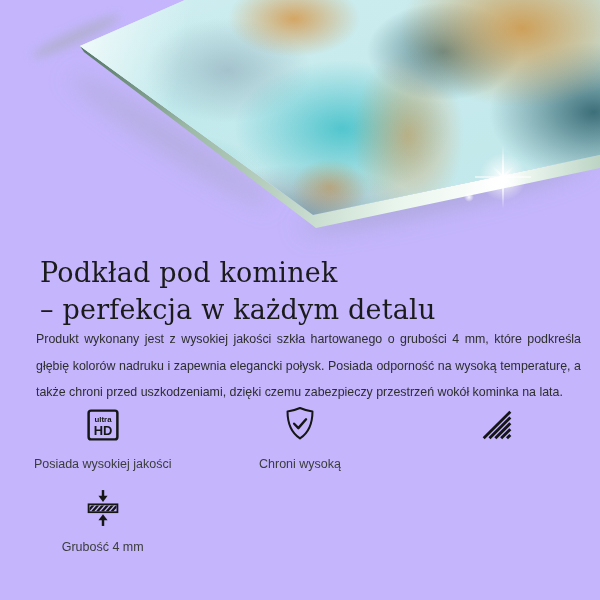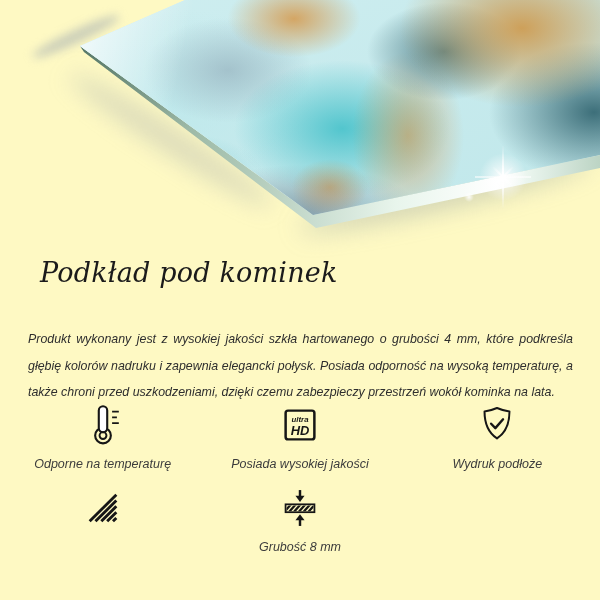--- a/index.html
+++ b/index.html
@@ -1,17 +1,17 @@
 <!DOCTYPE html>
 <html><head>
 <meta charset="utf-8">
 <style>
   html,body{margin:0;padding:0;}
-  .page{position:relative;width:600px;height:600px;background:#fef9c3;overflow:hidden;
-        font-family:"Liberation Sans",sans-serif;font-style:italic;}
+  .page{position:relative;width:600px;height:600px;background:#c4b5fd;overflow:hidden;
+        font-family:"Liberation Sans",sans-serif;}
 
   
   .hero{position:absolute;left:0;top:0;width:600px;height:234px;}
   .soft-shadow{position:absolute;border-radius:50%;}
   .sh1{left:28px;top:30px;width:96px;height:13px;background:rgba(163,171,176,.55);
        filter:blur(5px);transform:rotate(-25deg);}
   .sh2{left:70px;top:62px;width:240px;height:26px;background:rgba(150,160,168,.32);
        filter:blur(11px);transform:rotate(33deg);transform-origin:left center;}
   .sh3{left:295px;top:182px;width:300px;height:26px;background:rgba(128,144,155,.38);
        filter:blur(12px);transform:rotate(-13deg);}
@@ -51,21 +51,21 @@
     background:linear-gradient(to right,rgba(255,255,255,0),#fff 45%,#fff 55%,rgba(255,255,255,0));}
   .ray-d{left:31px;top:17px;width:2px;height:30px;opacity:.85;}
   .d1{transform:rotate(45deg);} .d2{transform:rotate(-45deg);}
   .sparkle-dot{position:absolute;left:464px;top:192px;width:10px;height:10px;border-radius:50%;
     background:radial-gradient(circle,rgba(255,255,255,.9),rgba(255,255,255,0) 70%);}
 
   
   .title{position:absolute;left:40px;top:236px;font-family:"DejaVu Serif","Liberation Serif",serif;
          font-size:27px;line-height:37px;color:#1b1b1b;font-weight:400;letter-spacing:.2px;}
   .title span{display:block;}
-  .desc{position:absolute;left:28px;top:314px;width:545px;font-size:12.4px;line-height:26.5px;
+  .desc{position:absolute;left:36px;top:314px;width:545px;font-size:12.4px;line-height:26.5px;
         color:#2e2e2e;text-align:justify;}
 
   
   .features{position:absolute;left:4px;top:402px;width:592px;display:grid;
             grid-template-columns:repeat(3,1fr);row-gap:14px;}
   .feature{display:flex;flex-direction:column;align-items:center;}
   .feature .icon{height:46px;display:flex;align-items:center;}
   .feature .label{margin-top:9px;font-size:12.5px;color:#3c3c3c;white-space:nowrap;}
   .icon svg{stroke:#161616;fill:none;stroke-width:2.2;}
   .icon svg text{stroke:none;fill:#161616;font-family:"Liberation Sans",sans-serif;}
@@ -88,57 +88,47 @@
       <div class="ray ray-v"></div>
       <div class="ray ray-h"></div>
       <div class="ray ray-d d1"></div>
       <div class="ray ray-d d2"></div>
     </div>
     <div class="sparkle-dot"></div>
   </div>
 
   <h1 class="title">
     <span>Podkład pod kominek</span>
+    <span>– perfekcja w każdym detalu</span>
   </h1>
 
   <p class="desc">Produkt wykonany jest z wysokiej jakości szkła hartowanego o grubości 4 mm, które podkreśla głębię kolorów nadruku i zapewnia elegancki połysk. Posiada odporność na wysoką temperaturę, a także chroni przed uszkodzeniami, dzięki czemu zabezpieczy przestrzeń wokół kominka na lata.</p>
 
   <div class="features">
 
-    <div class="feature">
-      <span class="icon">
-        <svg viewBox="0 0 48 48" width="46" height="46">
-          <circle cx="24" cy="35" r="8.2"></circle>
-          <rect x="19.6" y="4.5" width="8.8" height="27" rx="4.4" fill="#ffffff"></rect>
-          <circle cx="24" cy="35" r="3.6" stroke-width="2"></circle>
-          <path d="M33.5 10 h7 M33.5 16 h5 M33.5 22 h7" stroke-width="2"></path>
-        </svg>
-      </span>
-      <span class="label">Odporne na temperaturę</span>
-    </div>
 
     <div class="feature">
       <span class="icon">
         <svg viewBox="0 0 48 48" width="46" height="46">
           <rect x="9" y="9" width="30" height="30" rx="2.5" stroke-width="2.6"></rect>
           <text x="24" y="21" font-size="8.2" font-weight="bold" text-anchor="middle">ultra</text>
           <text x="24" y="34" font-size="13.5" font-weight="bold" text-anchor="middle">HD</text>
         </svg>
       </span>
       <span class="label">Posiada wysokiej jakości</span>
     </div>
 
     <div class="feature">
       <span class="icon">
         <svg viewBox="0 0 48 48" width="44" height="44">
           <path d="M24 5.5 C28.8 7.6 33.2 8.8 37.6 9.2 C37.6 22.5 32.8 32.8 24 38.6 C15.2 32.8 10.4 22.5 10.4 9.2 C14.8 8.8 19.2 7.6 24 5.5 Z" stroke-linejoin="round"></path>
           <path d="M17.6 22.6 L22.2 27.4 L30.6 17.8" stroke-width="2.6" stroke-linecap="round" stroke-linejoin="round"></path>
         </svg>
       </span>
-      <span class="label">Wydruk podłoże</span>
+      <span class="label">Chroni wysoką</span>
     </div>
 
 
     <div class="feature">
       <span class="icon">
         <svg viewBox="0 0 48 48" width="40" height="40">
           <path d="M8 40 L40 8 M15 40 L40 15 M22 40 L40 22 M29 40 L40 29 M36 40 L40 36" stroke-width="3.4"></path>
         </svg>
       </span>
     </div>
@@ -154,17 +144,17 @@
           <rect x="7.5" y="19.8" width="33" height="9" stroke-width="2"></rect>
           <g clip-path="url(#tkclip)" stroke-width="2.6">
             <path d="M6 28.5 L14 19.5 M11.5 28.5 L19.5 19.5 M17 28.5 L25 19.5 M22.5 28.5 L30.5 19.5 M28 28.5 L36 19.5 M33.5 28.5 L41.5 19.5"></path>
           </g>
           <path d="M24 3.5 V10.5" stroke-width="2.8"></path>
           <polygon points="18.8,10 29.2,10 24,17" fill="#161616" stroke="none"></polygon>
           <path d="M24 44.5 V37.5" stroke-width="2.8"></path>
           <polygon points="18.8,38 29.2,38 24,31" fill="#161616" stroke="none"></polygon>
         </svg>
       </span>
-      <span class="label">Grubość 8 mm</span>
+      <span class="label">Grubość 4 mm</span>
     </div>
 
   </div>
 </div>
 
 </body></html>

